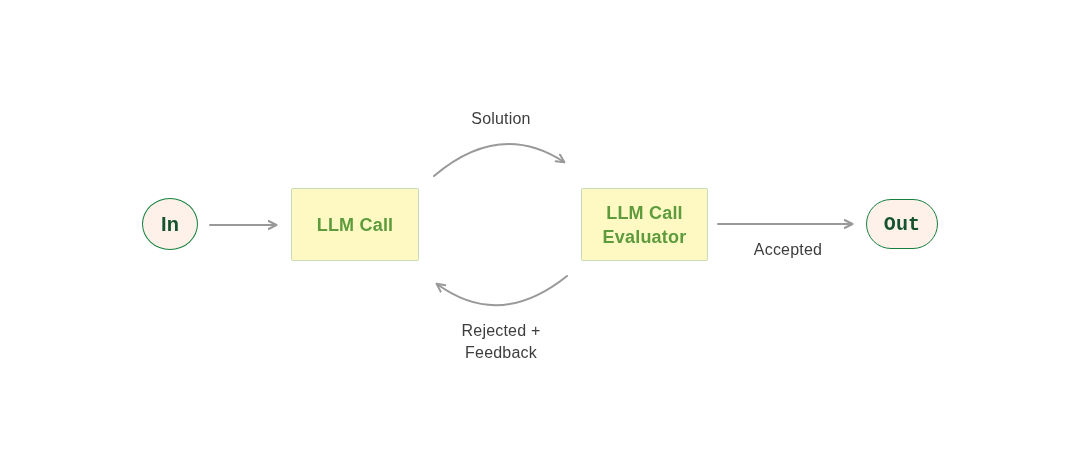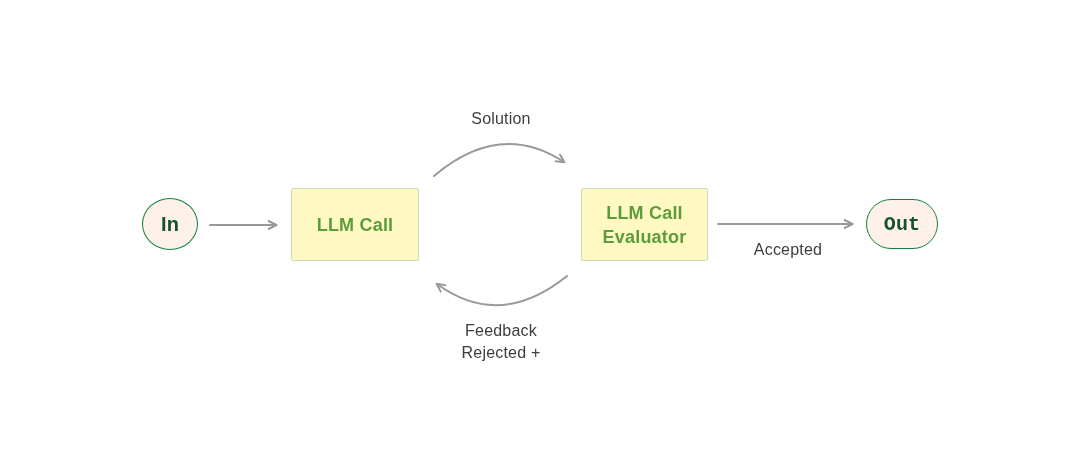--- a/index.html
+++ b/index.html
@@ -127,17 +127,17 @@
 
   <div class="node terminal node-out">
     <span>Out</span>
   </div>
 
   <div class="edge-label label-solution">Solution</div>
 
   <div class="edge-label label-accepted">Accepted</div>
 
   <div class="edge-label label-rejected">
+    <div>Rejected +</div>
     <div>Feedback</div>
-    <div>Rejected +</div>
   </div>
 
 </div>
 
 </body></html>

